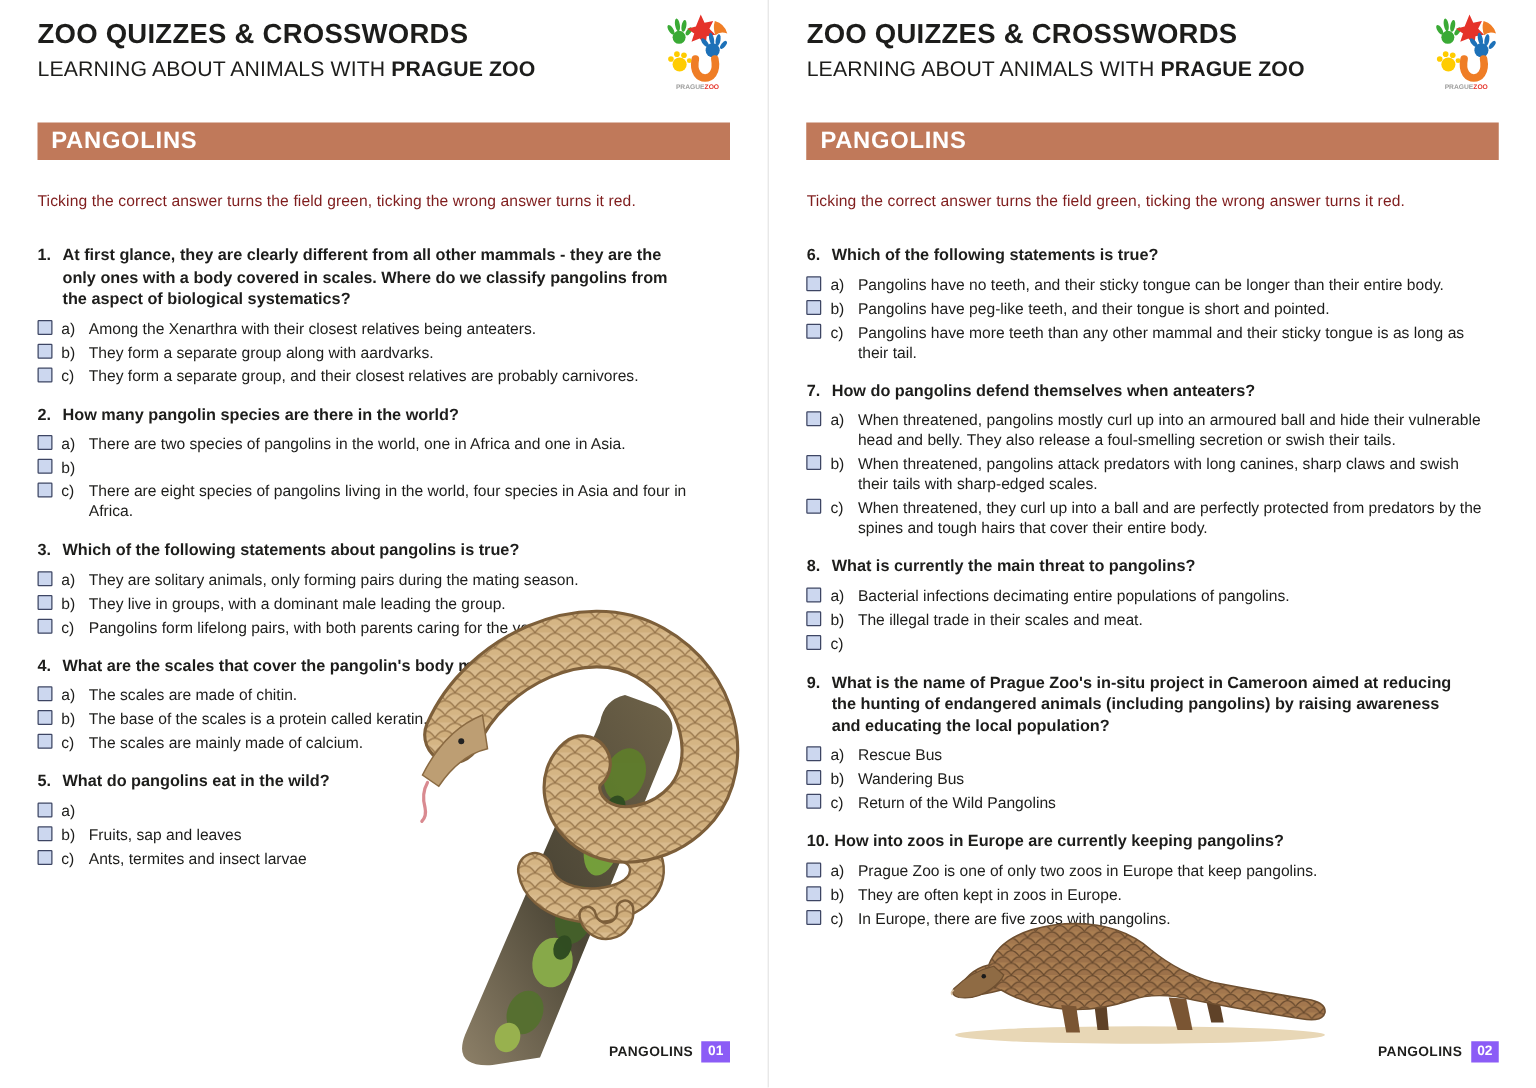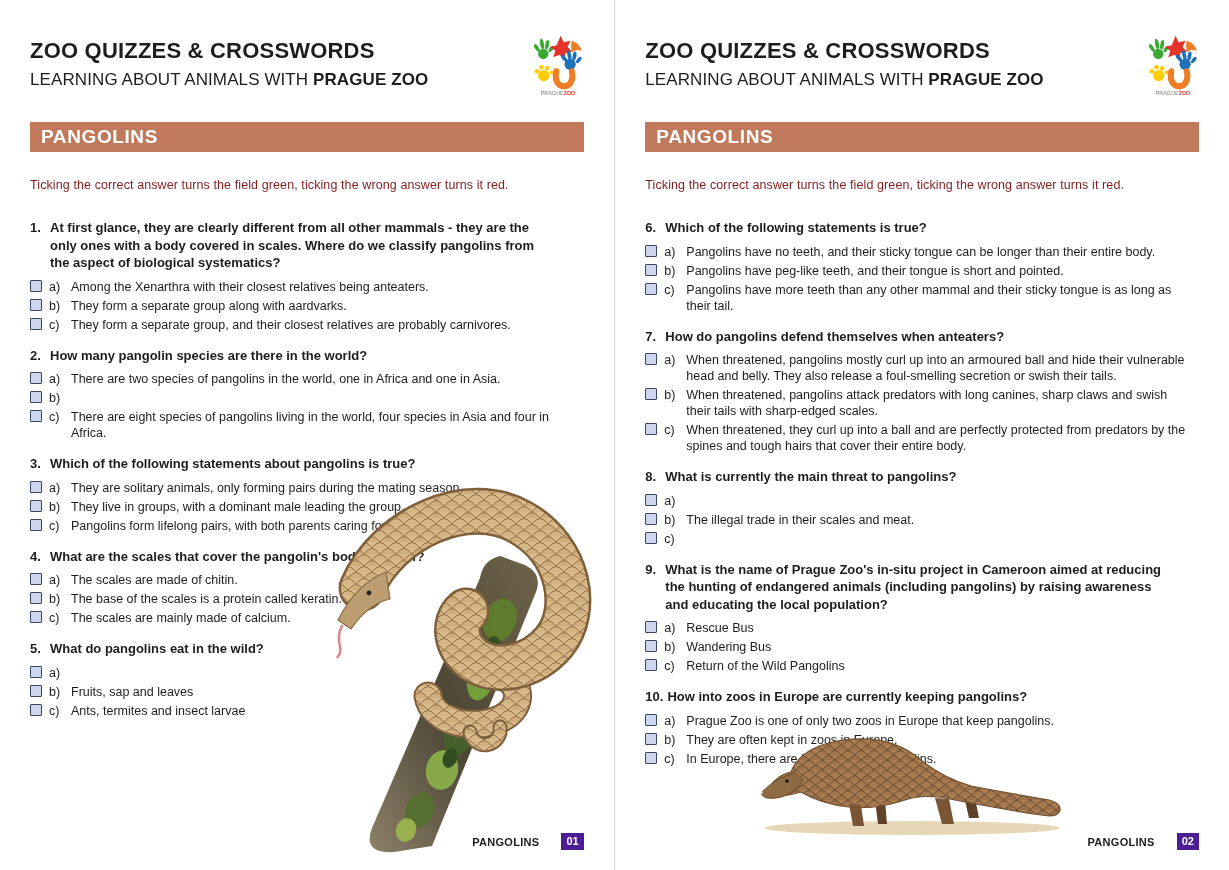--- a/index.html
+++ b/index.html
@@ -5,21 +5,21 @@
   * { margin: 0; padding: 0; box-sizing: border-box; }
   html, body { background: #ffffff; }
   body {
     font-family: "Liberation Sans", "DejaVu Sans", sans-serif;
     color: #1d1d1b;
     width: 1229px;
     height: 870px;
     overflow: hidden;
   }
   .sheet { display: flex; width: 1229px; height: 870px; }
-  .page { width: 739px; height: 870px; position: relative; padding: 32px 30px 0 30px; background: #fff; }
+  .page { width: 739px; height: 870px; position: relative; padding: 8px 30px 0 30px; background: #fff; }
   .page-divider { width: 2px; background: #d6d6d6; height: 870px; }
 
   
   .header { position: relative; height: 72px; }
   .header-title { font-size: 22px; font-weight: 600; letter-spacing: 0.2px; margin-top: 6px; }
   .header-subtitle { font-size: 17px; font-weight: 400; margin-top: 6px; letter-spacing: 0.1px; }
   .header-subtitle b { font-weight: 700; }
   .logo { position: absolute; top: -4px; right: 0; width: 52px; height: 64px; }
 
   
@@ -41,21 +41,21 @@
     flex: 0 0 auto; width: 12px; height: 12px; margin-top: 1px;
     background: #ccd7ef; border: 1.6px solid #3d4563; border-radius: 1px;
     cursor: pointer;
   }
   .opt-letter { min-width: 16px; margin-left: 7px; white-space: nowrap; }
   .opt-text { margin-left: 6px; max-width: 505px; }
 
   
   .footer { position: absolute; bottom: 20px; right: 30px; display: flex; align-items: center; }
   .footer-label { font-size: 11px; font-weight: 700; letter-spacing: 0.3px; }
-  .footer-page { margin-left: 22px; background: #4c1d95; color: #fff; font-size: 11px; font-weight: 700; padding: 2px 5px 3px 5px; }
+  .footer-page { margin-left: 7px; background: #8b5cf6; color: #fff; font-size: 11px; font-weight: 700; padding: 2px 5px 3px 5px; }
 
   
   .illus-climbing { position: absolute; right: 14px; bottom: 8px; width: 268px; height: 392px; pointer-events: none; }
   .illus-walking { position: absolute; left: 142px; bottom: 32px; width: 310px; height: 108px; pointer-events: none; }
 </style>
 </head>
 <body>
 
 <svg width="0" height="0" style="position:absolute" aria-hidden="true">
   <defs>
@@ -378,20 +378,21 @@
   <div class="question">
     <div class="q-head">
       <span class="q-num">8.</span>
       <span class="q-text">What is currently the main threat to pangolins?</span>
     </div>
     <div class="options">
 
     <div class="option">
         <span class="checkbox"></span>
         <span class="opt-letter">a)</span>
+        <span class="opt-text">Bacterial infections decimating entire populations of pangolins.</span>
       </div>
             <div class="option">
         <span class="checkbox"></span>
         <span class="opt-letter">b)</span>
         <span class="opt-text">The illegal trade in their scales and meat.</span>
       </div>
             <div class="option">
         <span class="checkbox"></span>
         <span class="opt-letter">c)</span>
       </div>

